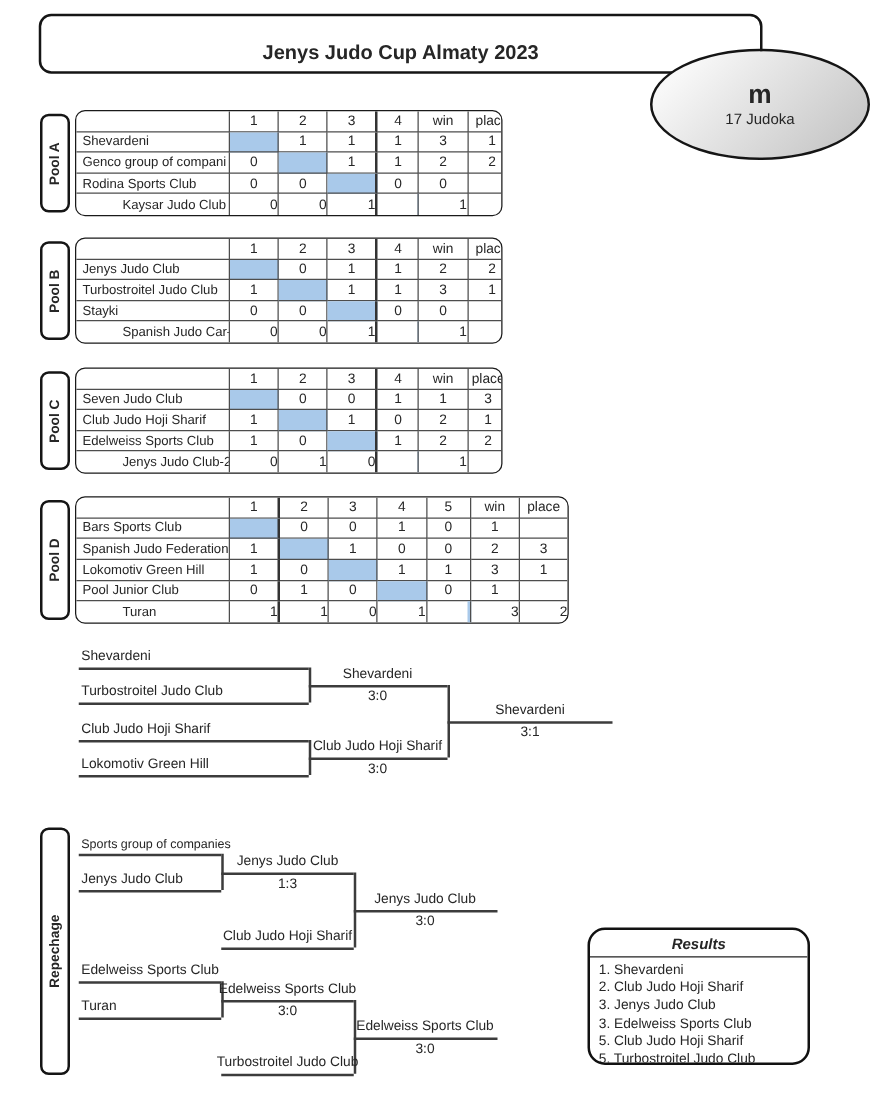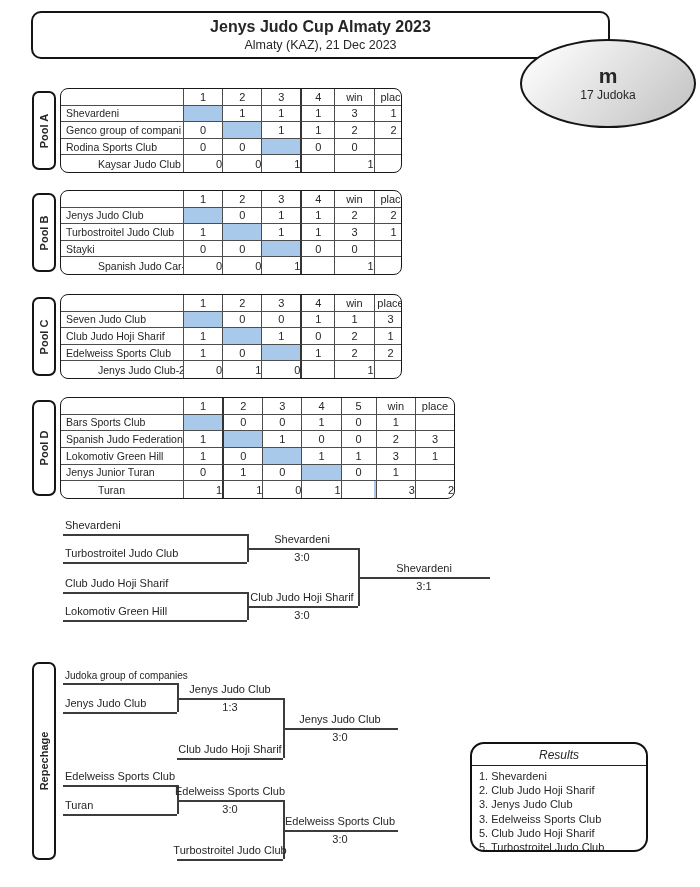--- a/index.html
+++ b/index.html
@@ -3,21 +3,21 @@
 <meta charset="utf-8">
 <style>
   * { margin:0; padding:0; box-sizing:border-box; }
   html,body { background:#ffffff; }
   body { font-family:"Liberation Sans", sans-serif; color:#262626; }
   .page { position:relative; width:700px; height:887px; background:#ffffff; overflow:hidden; }
 
   
   .titlebox { position:absolute; left:31px; top:11px; width:579px; height:48px;
               border:2.5px solid #151515; border-radius:10px; text-align:center; background:#fff; }
-  .title    { font-size:16px; font-weight:bold; margin-top:5px; }
+  .title    { font-size:16px; font-weight:bold; margin-top:21px; }
   .subtitle { font-size:12.5px; margin-top:2px; }
 
   
   .badge { position:absolute; left:520px; top:39px; width:176px; height:89px;
            border:2.5px solid #151515; border-radius:50%;
            background:linear-gradient(135deg,#f8f8f8 15%,#c3c3c3 95%);
            display:flex; flex-direction:column; align-items:center; justify-content:center; }
   .badge .cat   { font-size:21px; font-weight:bold; line-height:22px; }
   .badge .count { font-size:12px; margin-top:1px; }
 
@@ -41,33 +41,32 @@
   .bracket-layer { position:absolute; inset:0; }
   .hline { position:absolute; height:2px; background:#3c3c3c; }
   .vline { position:absolute; width:2px;  background:#3c3c3c; }
   .blabel { position:absolute; font-size:11px; line-height:12px; white-space:nowrap; color:#262626; }
   .blabel.center { transform:translateX(-50%); }
   .blabel.small { font-size:10px; }
 
   
   .results { position:absolute; left:470px; top:742px; width:178px; height:110px;
              border:2.5px solid #111; border-radius:14px; overflow:hidden; background:#fff; }
-  .results-title { font-weight:normal; font-style:italic; font-size:12px; text-align:center;
+  .results-title { font-weight:bold; font-style:italic; font-size:12px; text-align:center;
                    padding:4px 0 3px; border-bottom:1.5px solid #222; }
   .results-list { padding:3px 0 0 7px; }
   .result-entry { font-size:11px; line-height:14.2px; white-space:nowrap; }
 </style>
 </head>
 <body>
 
 <div class="page">
 
   <div class="titlebox">
     <div class="title">Jenys Judo Cup Almaty 2023</div>
-    <div class="subtitle">Almaty (KAZ), 21 Dec 2023</div>
   </div>
 
   <div class="badge">
     <div class="cat">m</div>
     <div class="count">17 Judoka</div>
   </div>
 
   <div id="poolsRoot">
       <div class="pool-label" style="left: 32px; top: 91px; width: 24px; height: 79px;">
         <span>Pool A</span>
@@ -218,21 +217,21 @@
         <div class="cell">2</div>
         <div class="cell lastcol">3</div>
         <div class="cell name">Lokomotiv Green Hill</div>
         <div class="cell thickr">1</div>
         <div class="cell">0</div>
         <div class="cell diag"></div>
         <div class="cell">1</div>
         <div class="cell">1</div>
         <div class="cell">3</div>
         <div class="cell lastcol">1</div>
-        <div class="cell name">Jenys Junior Turan</div>
+        <div class="cell name">Pool Junior Club</div>
         <div class="cell thickr">0</div>
         <div class="cell">1</div>
         <div class="cell">0</div>
         <div class="cell diag"></div>
         <div class="cell">0</div>
         <div class="cell">1</div>
         <div class="cell lastcol"></div>
         <div class="cell name lastrow">Turan</div>
         <div class="cell lastrow thickr">1</div>
         <div class="cell lastrow">1</div>
@@ -279,21 +278,21 @@
       <div class="hline" style="left: 283px; top: 728px; width: 115px;"></div>
       <div class="hline" style="left: 63px; top: 785px; width: 114px;"></div>
       <div class="hline" style="left: 63px; top: 814px; width: 114px;"></div>
       <div class="hline" style="left: 177px; top: 800px; width: 106px;"></div>
       <div class="hline" style="left: 177px; top: 859px; width: 106px;"></div>
       <div class="hline" style="left: 283px; top: 830px; width: 115px;"></div>
       <div class="vline" style="left: 177px; top: 683px; height: 29px;"></div>
       <div class="vline" style="left: 283px; top: 698px; height: 60px;"></div>
       <div class="vline" style="left: 177px; top: 785px; height: 29px;"></div>
       <div class="vline" style="left: 283px; top: 800px; height: 59px;"></div>
-      <div class="blabel small" style="left: 65px; top: 670px;">Judoka group of companies</div>
+      <div class="blabel small" style="left: 65px; top: 670px;">Sports group of companies</div>
       <div class="blabel" style="left: 65px; top: 697px;">Jenys Judo Club</div>
       <div class="blabel center" style="left: 230px; top: 683px;">Jenys Judo Club</div>
       <div class="blabel center" style="left: 230px; top: 701px;">1:3</div>
       <div class="blabel center" style="left: 230px; top: 743px;">Club Judo Hoji Sharif</div>
       <div class="blabel center" style="left: 340px; top: 713px;">Jenys Judo Club</div>
       <div class="blabel center" style="left: 340px; top: 731px;">3:0</div>
       <div class="blabel" style="left: 65px; top: 770px;">Edelweiss Sports Club</div>
       <div class="blabel" style="left: 65px; top: 799px;">Turan</div>
       <div class="blabel center" style="left: 230px; top: 785px;">Edelweiss Sports Club</div>
       <div class="blabel center" style="left: 230px; top: 803px;">3:0</div>

